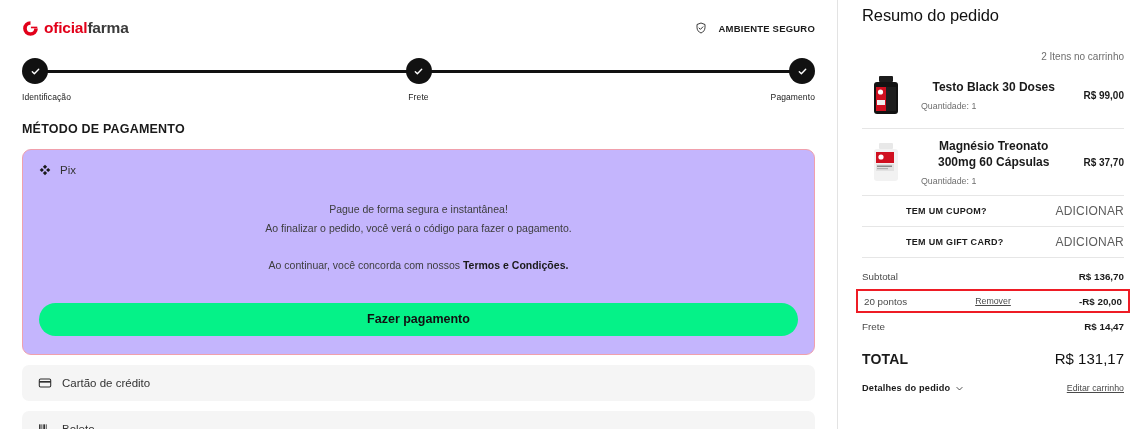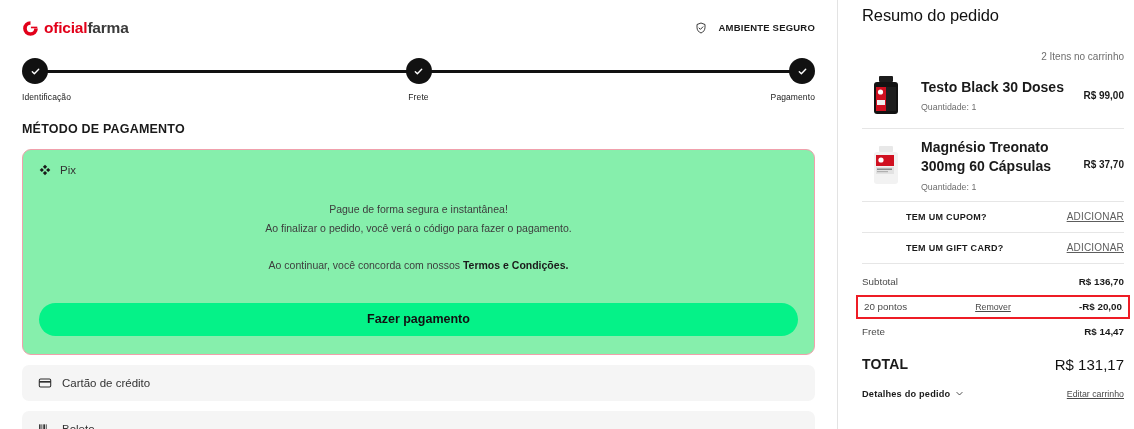--- a/index.html
+++ b/index.html
@@ -28,21 +28,21 @@
     align-items: center;
     justify-content: space-between;
     padding-top: 12px;
   }
   .logo { display: flex; align-items: center; gap: 5px; }
   .logo-mark { width: 17px; height: 17px; flex: 0 0 17px; }
   .logo-text { font-size: 15.5px; font-weight: 700; letter-spacing: -0.2px; }
   .logo-text .t1 { color: #e2001a; }
   .logo-text .t2 { color: #3a3a3a; }
 
-  .secure { display: flex; align-items: flex-start; gap: 12px; }
+  .secure { display: flex; align-items: center; gap: 12px; }
   .secure-label {
     font-size: 9.5px;
     font-weight: 700;
     letter-spacing: 0.2px;
     color: #1a1a1a;
   }
 
   
   .stepper {
     position: relative;
@@ -89,21 +89,21 @@
     font-size: 12.5px;
     font-weight: 700;
     letter-spacing: 0.2px;
   }
 
   
   .pix-card {
     margin-top: 13px;
     border: 1px solid #f0a0ac;
     border-radius: 9px;
-    background: #86efac;
+    background: #c4b5fd;
     padding: 14px 16px 18px 16px;
   }
   .method-head { display: flex; align-items: center; gap: 9px; }
   .method-name { font-size: 11.5px; color: #333333; }
 
   .pix-body { text-align: center; margin-top: 24px; }
   .pix-line { font-size: 10.5px; color: #3d3d3d; line-height: 1.85; }
   .pix-terms { font-size: 10.5px; color: #3d3d3d; margin-top: 20px; }
   .pix-terms b { font-weight: 700; color: #1a1a1a; }
 
@@ -159,46 +159,46 @@
     display: flex;
     align-items: center;
     gap: 11px;
     padding: 9px 0;
     border-bottom: 1px solid #e6e6e6;
     min-height: 56px;
   }
   .thumb { width: 48px; height: 48px; flex: 0 0 48px; }
   .p-info { flex: 1 1 auto; min-width: 0; }
   .p-name {
-    font-size: 14px;
+    font-size: 12px;
     font-weight: 700;
     color: #1a1a1a;
     line-height: 1.35;
+    text-align: center;
   }
   .p-qty { margin-top: 6px; font-size: 8.8px; color: #6e6e6e; }
   .p-price {
     font-size: 10px;
     font-weight: 700;
     color: #1a1a1a;
     white-space: nowrap;
     padding-left: 6px;
   }
 
   .addon-row {
     display: flex;
     align-items: center;
     justify-content: space-between;
     height: 31px;
     border-bottom: 1px solid #e6e6e6;
   }
   .addon-label { font-size: 9px; font-weight: 700; letter-spacing: 0.3px; color: #1a1a1a; margin-left: 44px; }
   .addon-action {
-    font-size: 10px;
+    font-size: 12px;
     color: #5d5d5d;
-    text-decoration: underline;
     letter-spacing: 0.2px;
     cursor: pointer;
   }
 
   .totals { margin-top: 7px; }
   .total-row {
     display: flex;
     align-items: center;
     justify-content: space-between;
     height: 22px;

